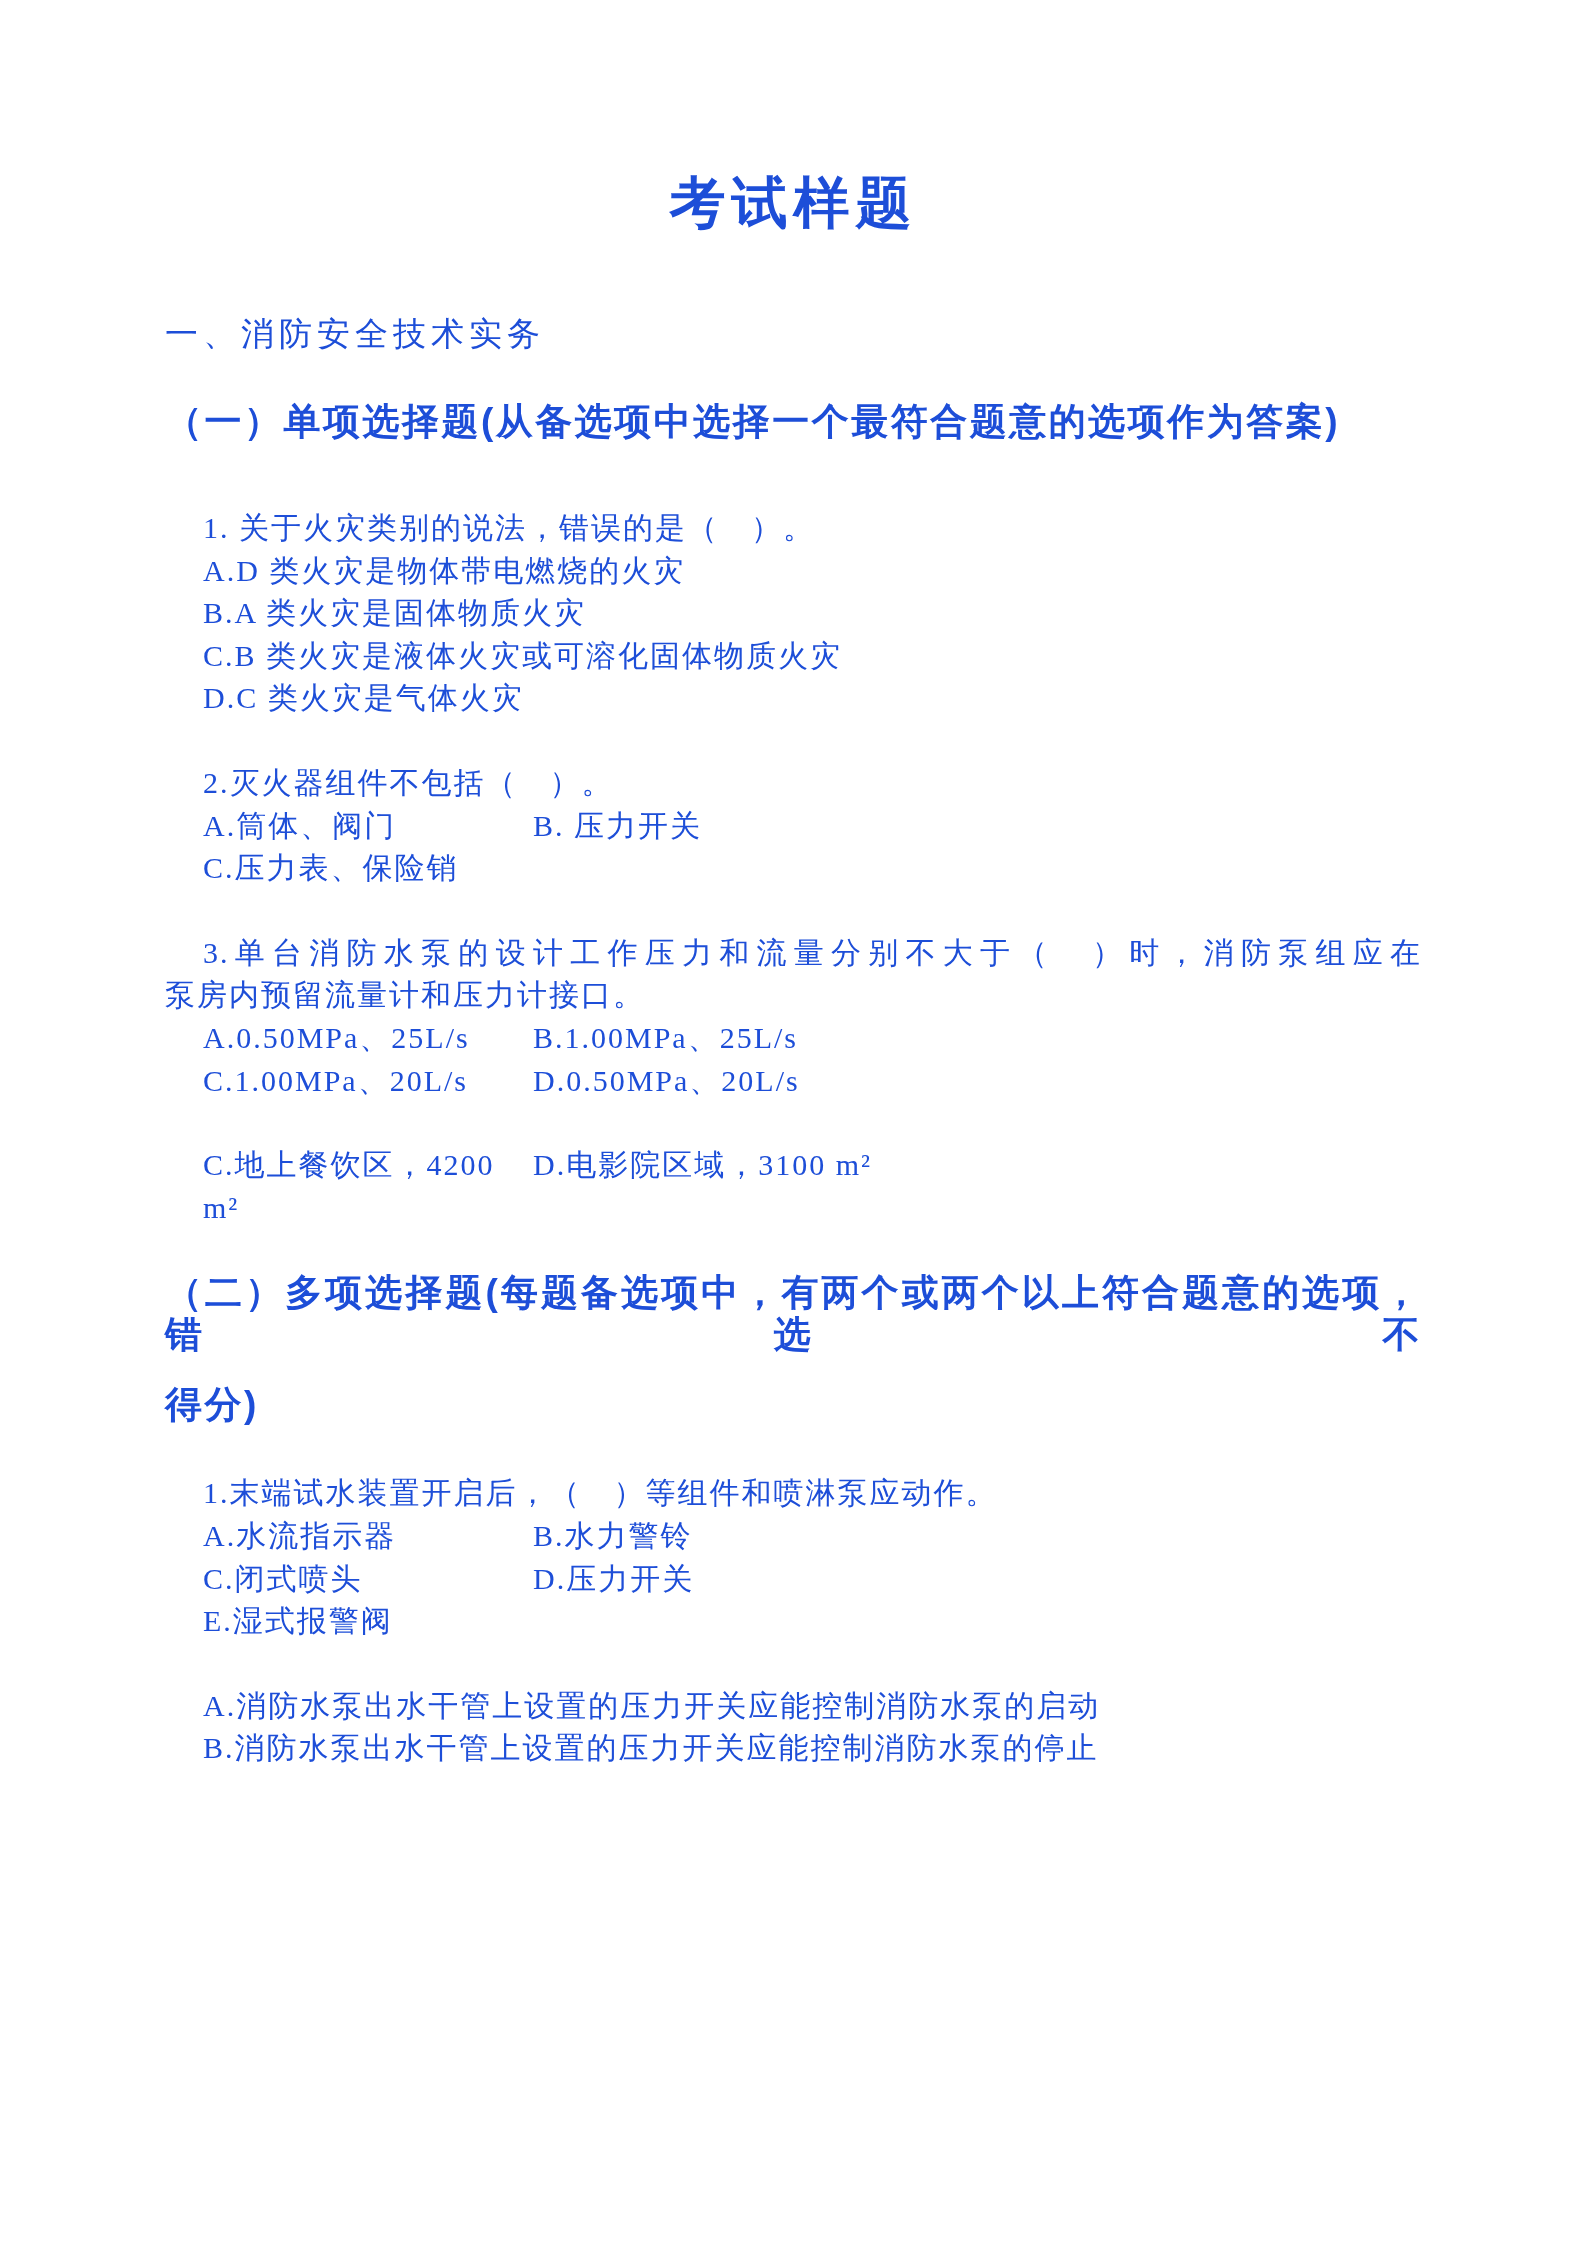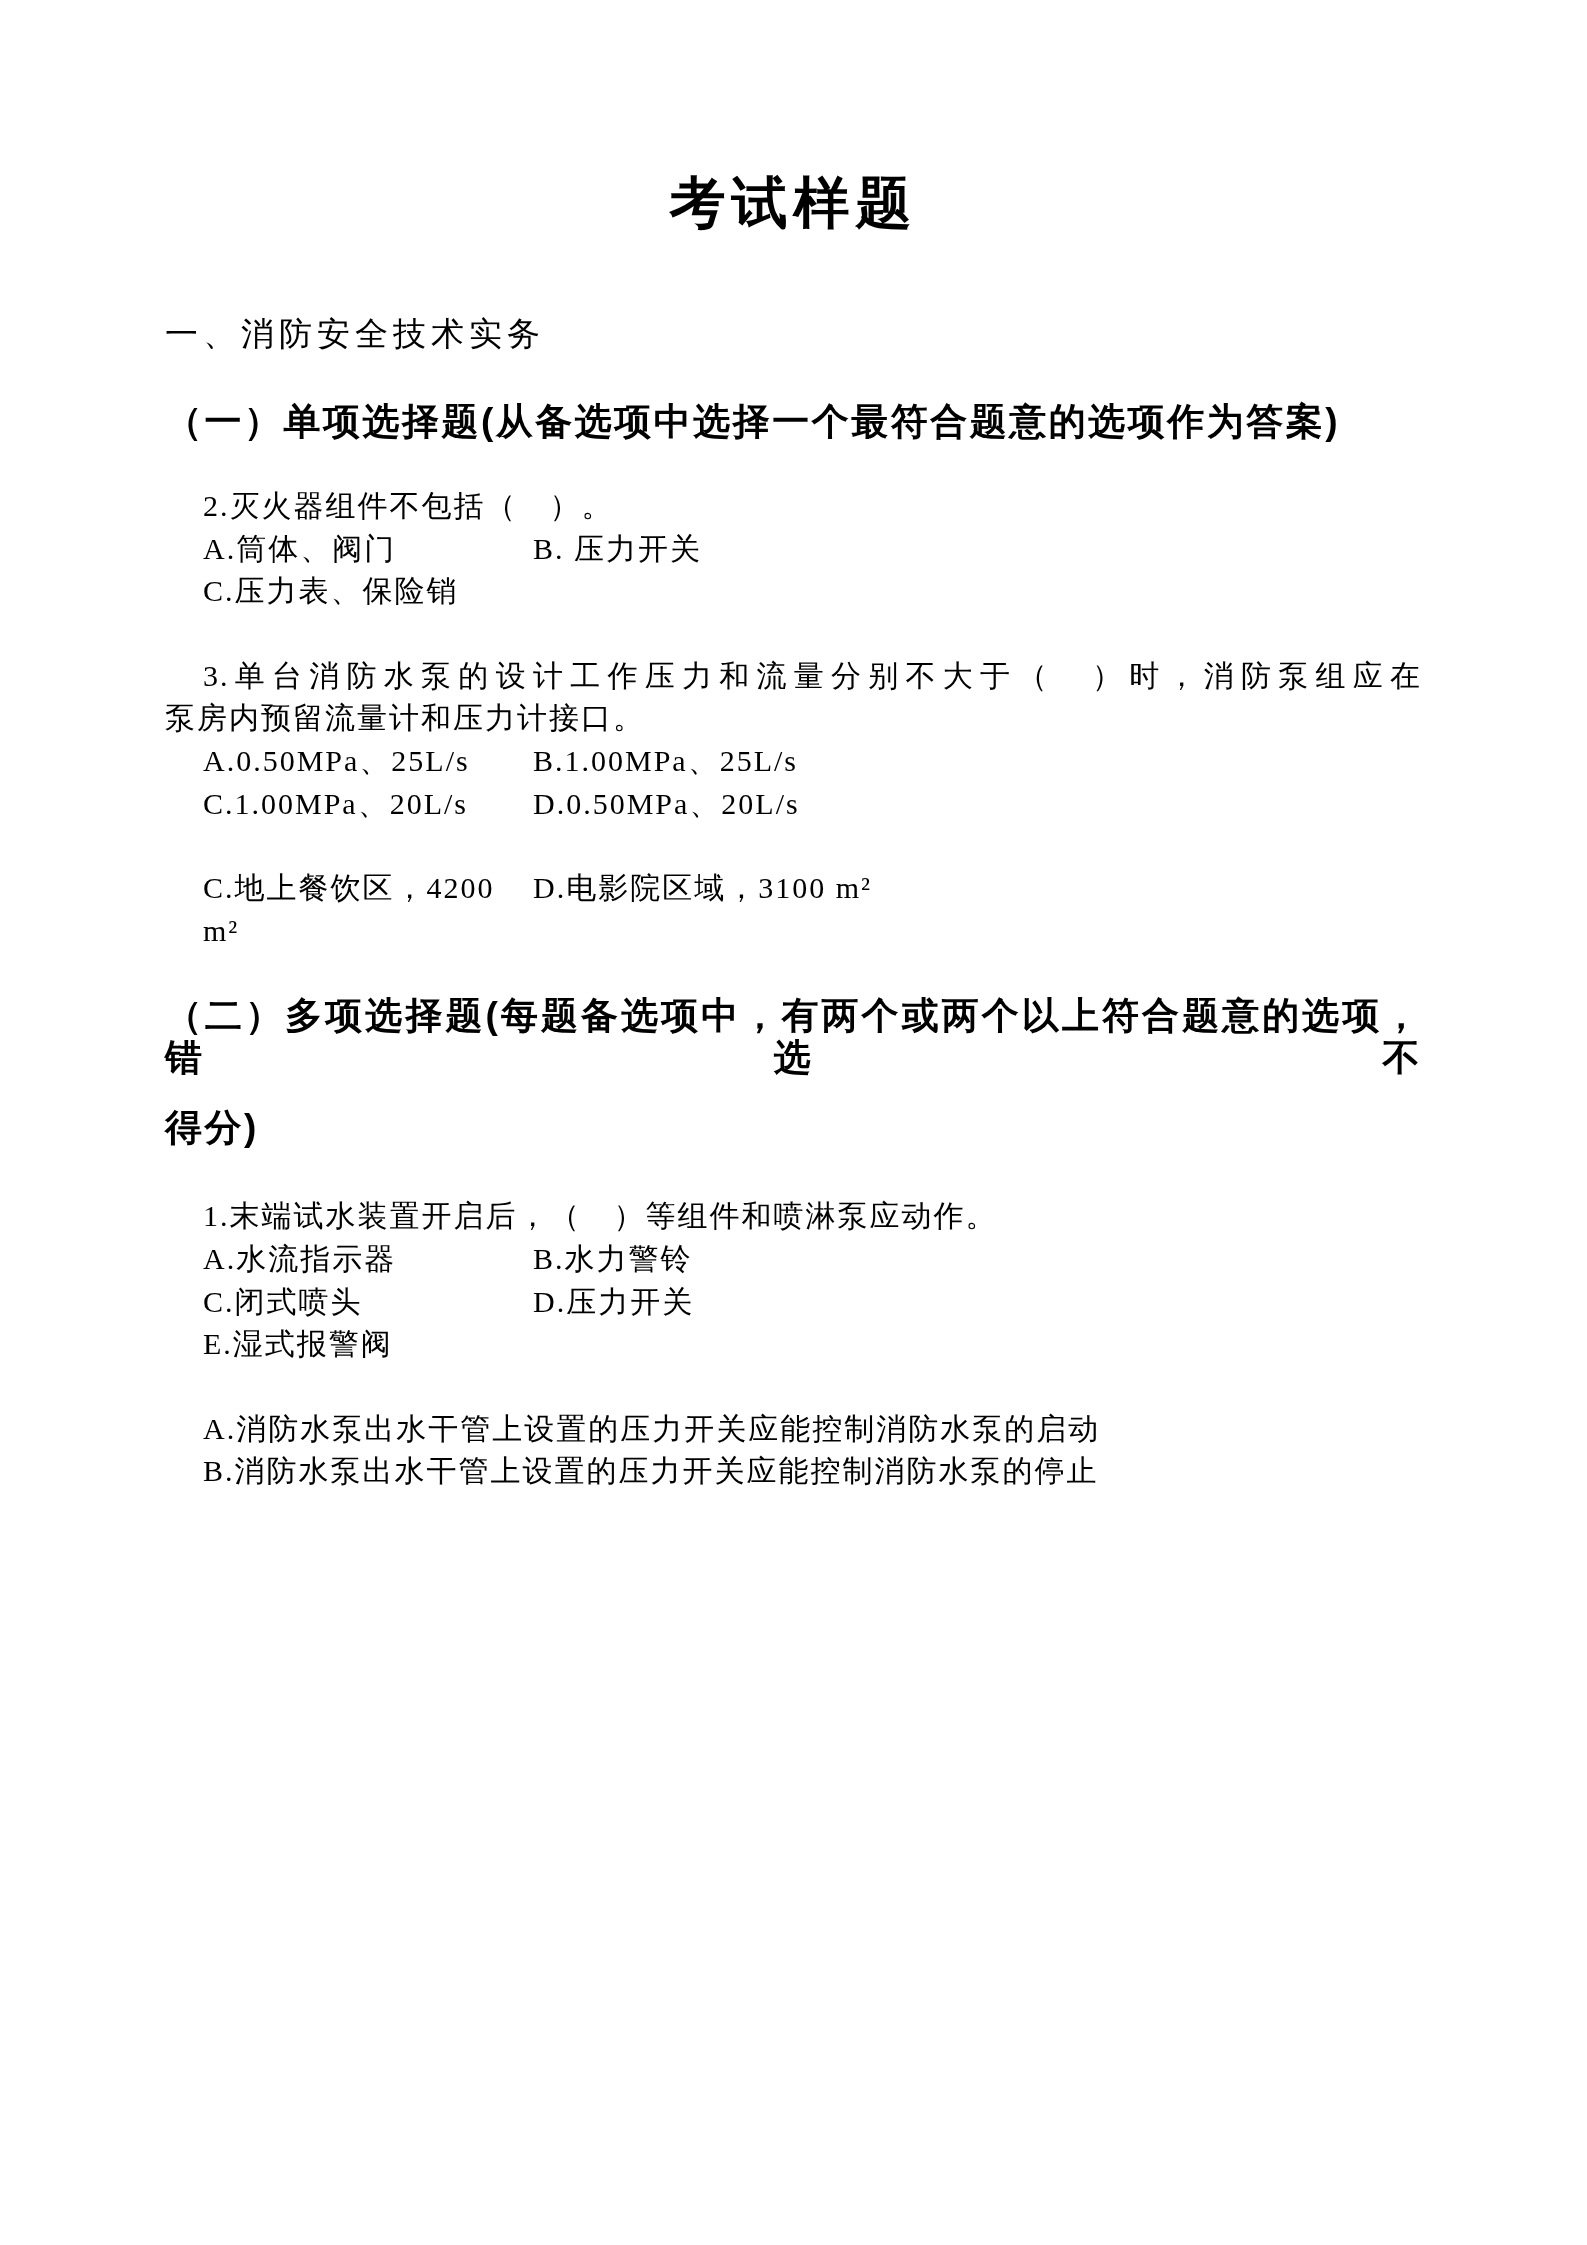--- a/index.html
+++ b/index.html
@@ -2,21 +2,21 @@
 <html><head>
 <meta charset="utf-8">
 <style>
   * { box-sizing: border-box; }
   html, body { margin: 0; padding: 0; background: #ffffff; }
   .page {
     position: relative;
     width: 1587px;
     height: 2245px;
     background: #ffffff;
-    color: #000000;
+    color: #1d4ed8;
     overflow: hidden;
   }
   .content {
     width: 1257px;
     margin: 0 auto;
   }
   .doc-title {
     margin: 172px 0 0 0;
     text-align: center;
     font-family: "Liberation Sans", "DejaVu Sans", sans-serif;
@@ -68,20 +68,29 @@
   <div class="content">
 
     <h1 class="doc-title">考试样题</h1>
 
     <h2 class="part-heading">一、消防安全技术实务</h2>
 
     <h3 class="sub-heading">
       <span class="hline">（一）单项选择题(从备选项中选择一个最符合题意的选项作为答案)</span>
     </h3>
 
+    <div class="question first">
+      <p class="stem">
+        <span class="sline ind">1. 关于火灾类别的说法，错误的是（　）。</span>
+      </p>
+      <p class="opt">A.D 类火灾是物体带电燃烧的火灾</p>
+      <p class="opt">B.A 类火灾是固体物质火灾</p>
+      <p class="opt">C.B 类火灾是液体火灾或可溶化固体物质火灾</p>
+      <p class="opt">D.C 类火灾是气体火灾</p>
+    </div>
 
     <div class="question">
       <p class="stem">
         <span class="sline ind">2.灭火器组件不包括（　）。</span>
       </p>
       <div class="opt-row">
         <span class="c1">A.筒体、阀门</span>
         <span class="c2">B. 压力开关</span>
       </div>
       <div class="opt-row">

